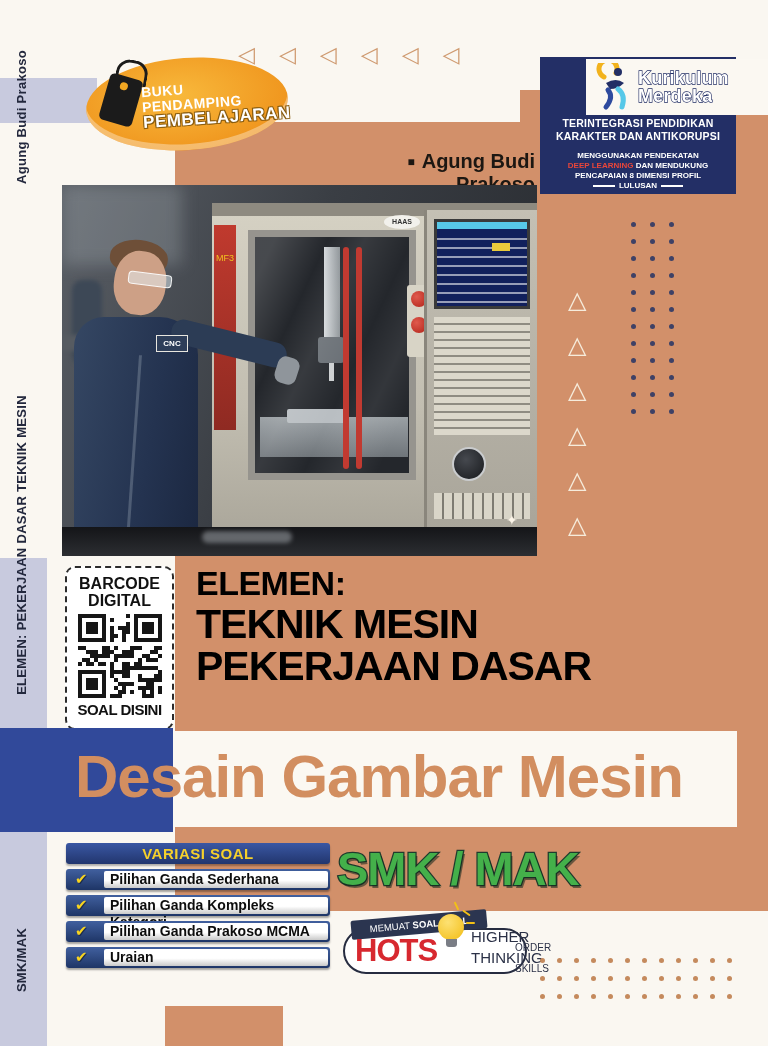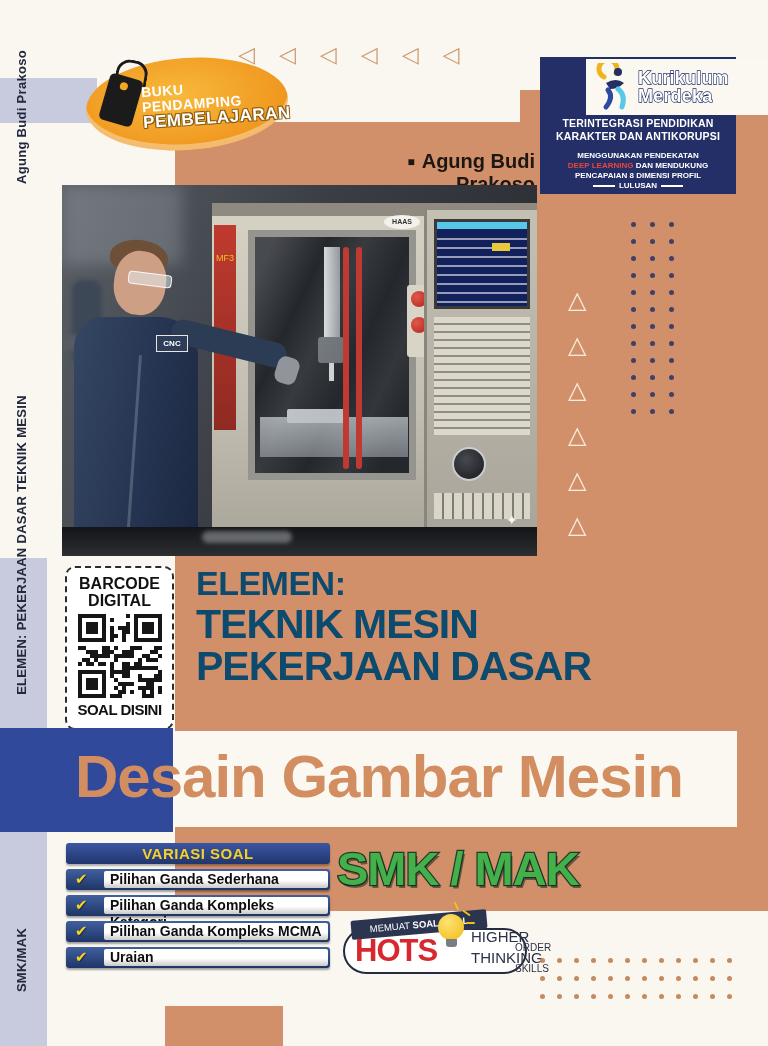--- a/index.html
+++ b/index.html
@@ -111,21 +111,21 @@
        text-align:center;color:#fff;font-size:8px;font-weight:800;line-height:16px;box-sizing:border-box;}
   .ph-floor{left:0;top:342px;width:475px;height:29px;background:linear-gradient(#141518,#2c2e32);}
   .ph-chips{left:140px;top:346px;width:90px;height:12px;background:#9ea3a8;border-radius:8px;opacity:.55;filter:blur(2px);}
   
   .bc-box{left:65px;top:558px;width:109px;height:164px;background:#fff;border:2px dashed #2b2b2b;
           border-radius:10px;box-sizing:border-box;text-align:center;padding-top:7px;margin-top:8px;}
   .bc-title{font-size:16px;line-height:17px;font-weight:800;color:#111;}
   .bc-qr{margin:5px auto 3px auto;width:84px;height:84px;}
   .bc-caption{font-size:15px;font-weight:800;color:#111;letter-spacing:-.5px;}
   
-  .el-block{left:196px;top:564px;color:#0c4a6e;}
+  .el-block{left:196px;top:564px;color:#000000;}
   .el-prefix{font-size:34px;font-weight:800;letter-spacing:-.5px;}
   .el-line{font-size:41px;font-weight:800;line-height:42px;letter-spacing:-1px;}
   
   .main-title{left:75px;top:742px;font-size:60px;font-weight:800;color:#d28e60;letter-spacing:-1px;}
   
   .var-header{left:66px;top:843px;width:264px;height:21px;border-radius:3px;
        background:linear-gradient(#3a57a3,#22366e);text-align:center;line-height:21px;
        color:#f5d02b;font-size:15px;font-weight:800;letter-spacing:.5px;box-shadow:0 2px 2px rgba(0,0,0,.3);}
   .var-row{left:66px;width:264px;height:21px;border-radius:3px;
        background:linear-gradient(#41609f,#1e3566);box-shadow:0 2px 2px rgba(0,0,0,.35);}
@@ -455,21 +455,21 @@
   <div class="abs var-row" style="top:869px;">
     <span class="var-check">✔</span>
     <div class="var-inner">Pilihan Ganda Sederhana</div>
   </div>
   <div class="abs var-row" style="top:895px;">
     <span class="var-check">✔</span>
     <div class="var-inner">Pilihan Ganda Kompleks Kategori</div>
   </div>
   <div class="abs var-row" style="top:921px;">
     <span class="var-check">✔</span>
-    <div class="var-inner">Pilihan Ganda Kompleks MCMA</div>
+    <div class="var-inner">Pilihan Ganda Prakoso MCMA</div>
   </div>
   <div class="abs var-row" style="top:947px;">
     <span class="var-check">✔</span>
     <div class="var-inner">Uraian</div>
   </div>
 
   <div class="abs smk">SMK / MAK</div>
 
   <div class="abs hots-pill"></div>
   <div class="abs hots-ribbon"><span>MEMUAT </span><b>SOAL-SOAL</b></div>

